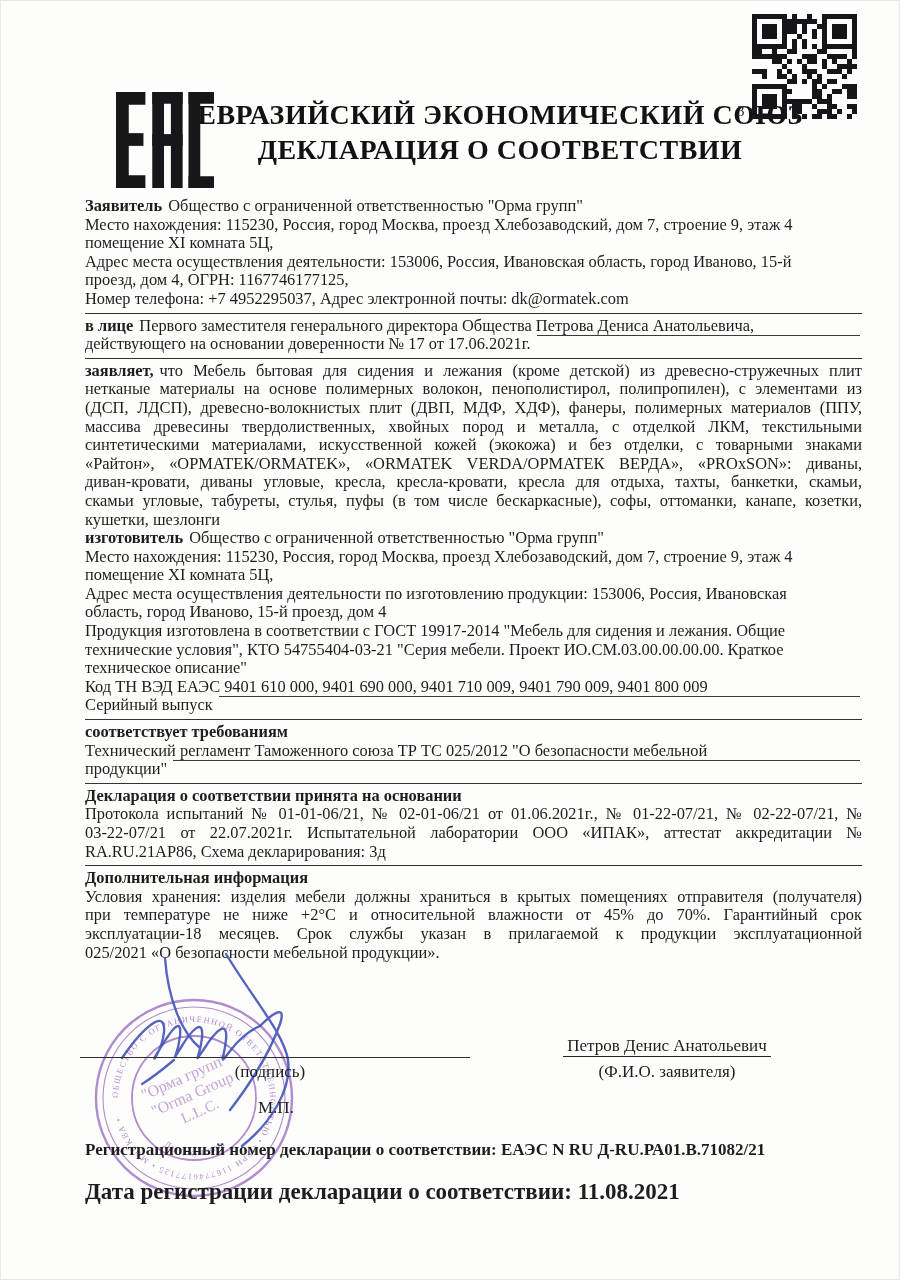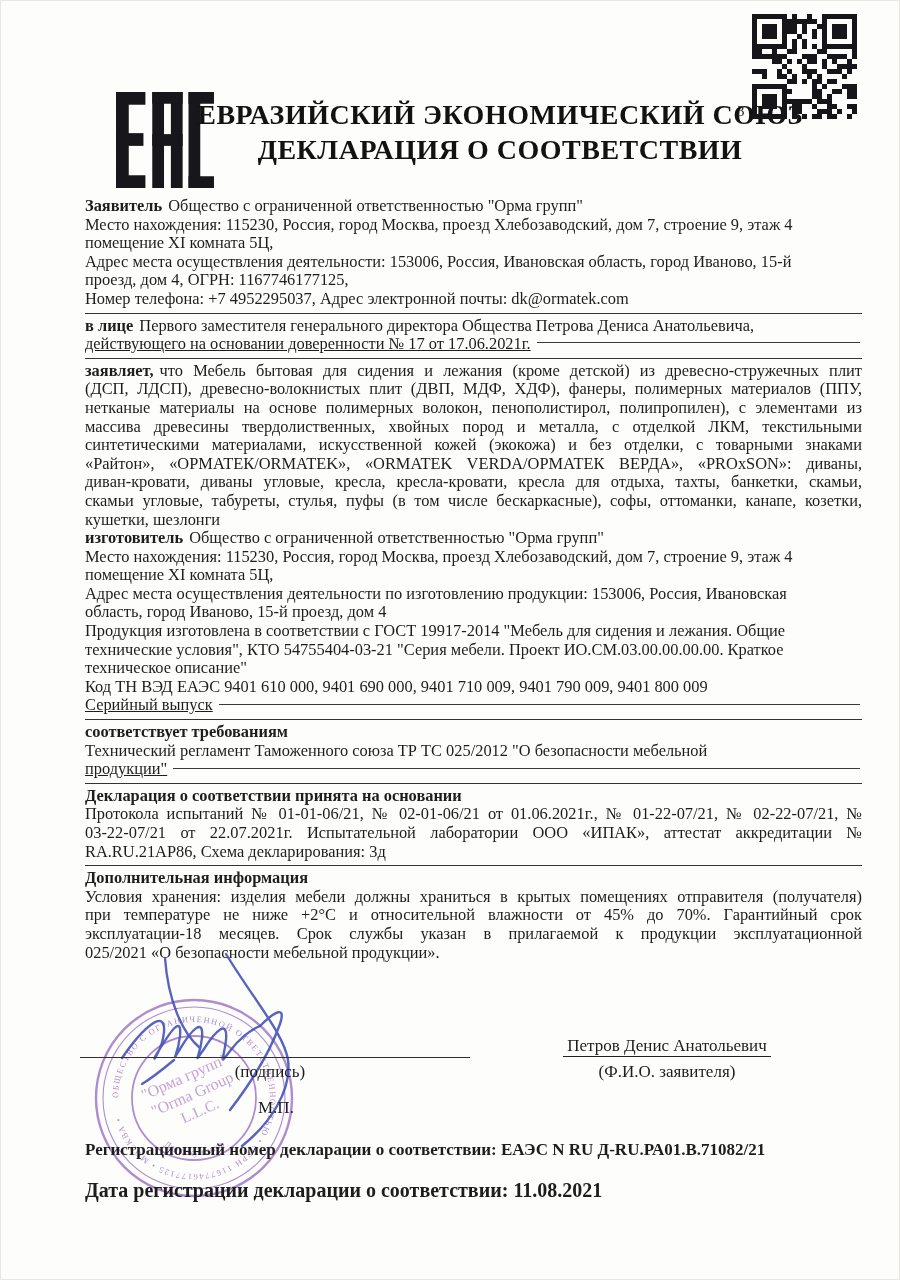--- a/index.html
+++ b/index.html
@@ -15,34 +15,34 @@
          font-weight:bold;font-size:28px;line-height:35px;letter-spacing:.5px;color:#121212;}
   .qr{position:absolute;left:752px;top:14px;width:105px;height:105px;}
   .artifact{position:absolute;left:737px;top:103px;font-size:15px;color:#2a2a2a;}
   
   .col{position:absolute;left:85px;top:194px;width:777px;font-size:16.4px;line-height:18.6px;}
   .sec{padding:3px 0 4px;border-bottom:1.8px solid #333;}
   .sec:last-of-type{border-bottom:none;}
   .ln{min-height:18.6px;}
   .j{text-align:justify;text-align-last:justify;}
   .lead{margin-right:6px;}
-  .row{display:flex;align-items:center;text-decoration:underline;}
+  .row{display:flex;align-items:flex-start;}
   .row .t{flex:0 0 auto;}
   .row .fill{flex:1 1 auto;border-bottom:1.5px solid #3a3a3a;margin:0 2px 3px 6px;}
   .validity{font-weight:bold;padding-top:6px;font-size:16.6px;}
   
   .sig-line{position:absolute;left:80px;top:1057px;width:390px;border-top:1.6px solid #2f2f2f;}
   .sig-caption{position:absolute;left:190px;top:1062px;width:160px;text-align:center;font-size:17px;}
   .fio-name{position:absolute;left:537px;top:1036px;width:260px;text-align:center;font-size:17px;}
   .fio-name .u{border-bottom:1.4px solid #222;padding:0 4px 1px;margin-top:32px;}
   .fio-caption{position:absolute;left:537px;top:1062px;width:260px;text-align:center;font-size:17px;}
   .mp{position:absolute;left:258px;top:1098px;font-size:17px;}
   
   .regnum{position:absolute;left:85px;top:1140px;font-weight:bold;font-size:17px;}
-  .regdate{position:absolute;left:85px;top:1179px;font-weight:bold;font-size:20px;}
+  .regdate{position:absolute;left:85px;top:1179px;font-weight:bold;font-size:23px;}
   
   .stamp{position:absolute;left:88px;top:992px;opacity:.8;pointer-events:none;}
   .sig{position:absolute;left:78px;top:938px;pointer-events:none;}
   svg text{font-family:"Liberation Serif",serif;}
 </style>
 </head>
 <body>
 
 <div class="page">
 
@@ -320,22 +320,22 @@
     <div class="sec">
       <div class="ln"><b class="lead">в лице</b><span>Первого заместителя генерального директора Общества Петрова Дениса Анатольевича,</span></div>
       <div class="ln row">
           <span class="t">действующего на основании доверенности № 17 от 17.06.2021г.</span>
           <span class="fill"></span>
         </div>
     </div>
 
     <div class="sec">
       <div class="ln j"><b class="lead">заявляет,</b><span>что Мебель бытовая для сидения и лежания (кроме детской) из древесно-стружечных плит</span></div>
+      <div class="ln j">нетканые материалы на основе полимерных волокон, пенополистирол, полипропилен), с элементами из</div>
       <div class="ln j">(ДСП, ЛДСП), древесно-волокнистых плит (ДВП, МДФ, ХДФ), фанеры, полимерных материалов (ППУ,</div>
-      <div class="ln j">нетканые материалы на основе полимерных волокон, пенополистирол, полипропилен), с элементами из</div>
       <div class="ln j">массива древесины твердолиственных, хвойных пород и металла, с отделкой ЛКМ, текстильными</div>
       <div class="ln j">синтетическими материалами, искусственной кожей (экокожа) и без отделки, с товарными знаками</div>
       <div class="ln j">«Райтон», «ОРМАТЕК/ORMATEK», «ORMATEK VERDA/ОРМАТЕК ВЕРДА», «PROxSON»: диваны,</div>
       <div class="ln j">диван-кровати, диваны угловые, кресла, кресла-кровати, кресла для отдыха, тахты, банкетки, скамьи,</div>
       <div class="ln j">скамьи угловые, табуреты, стулья, пуфы (в том числе бескаркасные), софы, оттоманки, канапе, козетки,</div>
       <div class="ln">кушетки, шезлонги</div>
       <div class="ln"><b class="lead">изготовитель</b><span>Общество с ограниченной ответственностью "Орма групп"</span></div>
       <div class="ln">Место нахождения: 115230, Россия, город Москва, проезд Хлебозаводский, дом 7, строение 9, этаж 4</div>
       <div class="ln">помещение XI комната 5Ц,</div>
       <div class="ln">Адрес места осуществления деятельности по изготовлению продукции: 153006, Россия, Ивановская</div>

